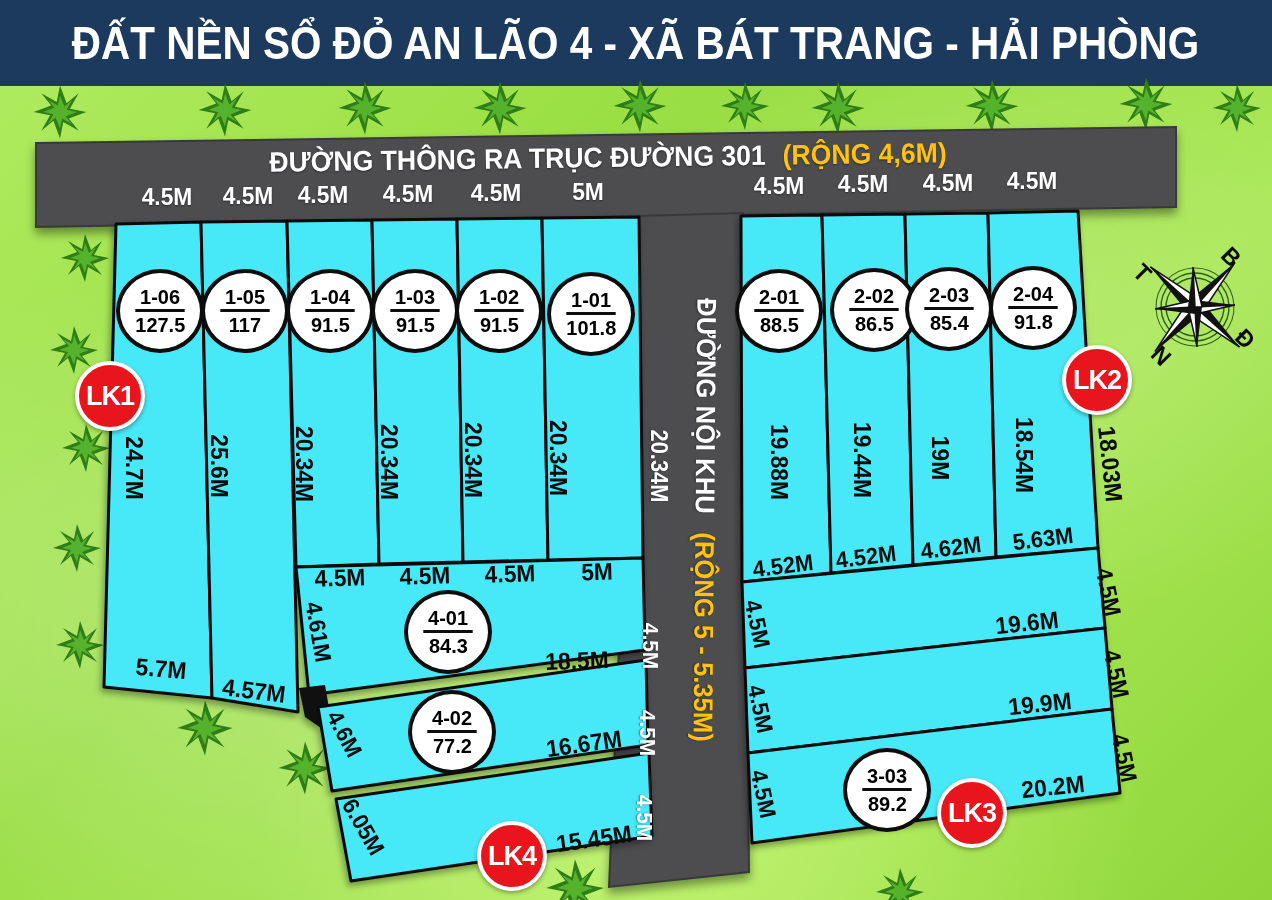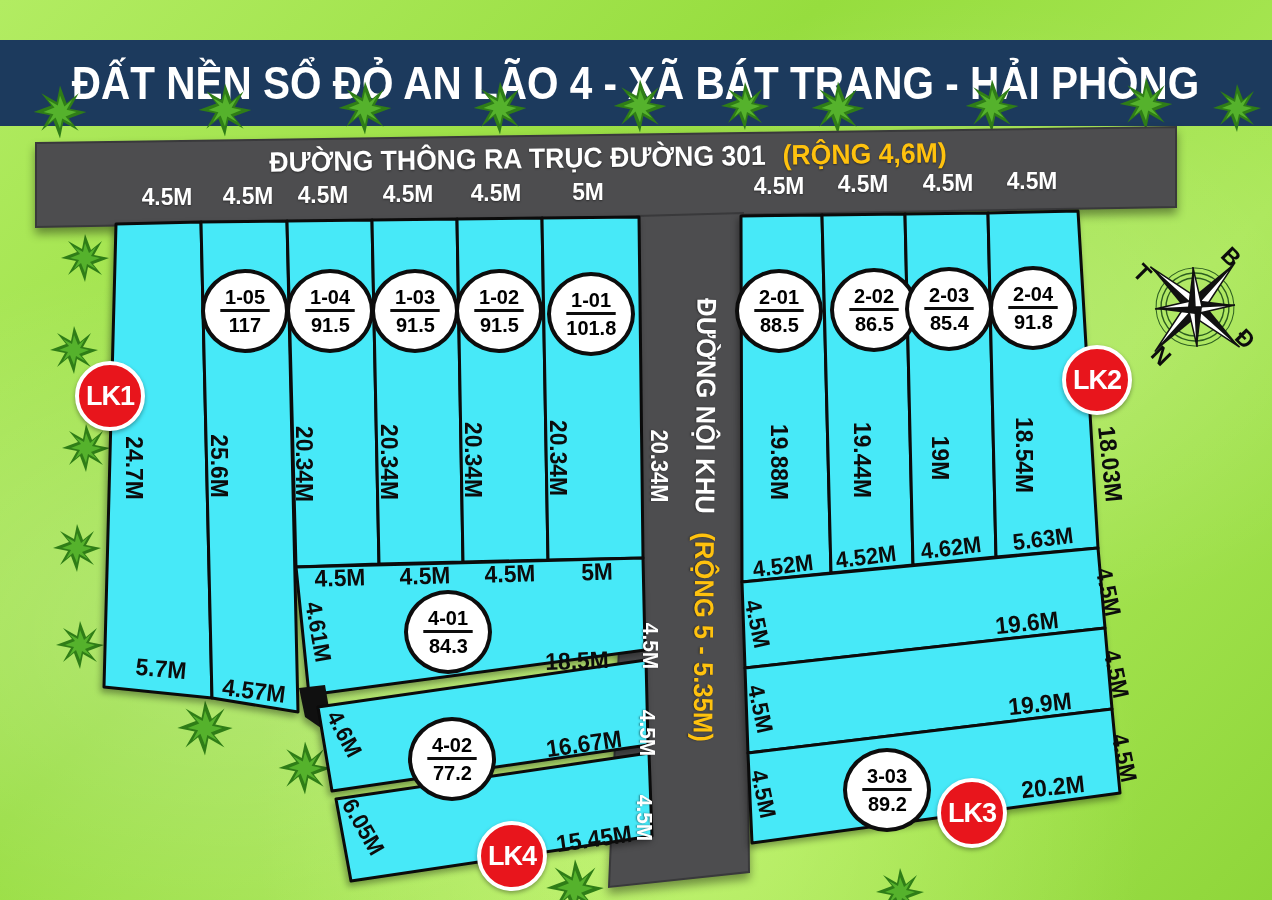--- a/index.html
+++ b/index.html
@@ -7,21 +7,21 @@
     position:relative;width:1272px;height:900px;overflow:hidden;
     font-family:"Liberation Sans",sans-serif;
     background:
       radial-gradient(ellipse at 20% 70%, rgba(255,255,255,.28), transparent 42%),
       radial-gradient(ellipse at 75% 35%, rgba(255,255,255,.18), transparent 38%),
       radial-gradient(ellipse at 55% 90%, rgba(215,255,140,.5), transparent 45%),
       linear-gradient(135deg,#b2ec62,#96dd3e 38%,#a9e755 68%,#8fd63a);
   }
   .titlebar{
     position:absolute;left:0;top:0;width:1272px;height:86px;
-    background:#1c3a5d;display:flex;align-items:center;justify-content:center;margin-top:40px;
+    background:#1c3a5d;display:flex;align-items:center;justify-content:center;
   }
   .titlebar h1{
     margin:0;color:#fff;font-size:46px;font-weight:bold;letter-spacing:0px;
     transform:scaleX(.88);white-space:nowrap;
   }
   .wm{position:absolute;color:rgba(255,255,255,.5);font-weight:bold;text-align:center;z-index:30;}
   .wm .logo{font-size:36px;letter-spacing:1px;line-height:1;}
   .wm .site{font-size:15px;letter-spacing:4px;margin-top:4px;}
   svg.map{position:absolute;left:0;top:0;z-index:1;}
   .g-roads{filter:drop-shadow(0 6px 5px rgba(0,0,0,.40));}
@@ -176,20 +176,24 @@
   <div class="label white" style="left:323px;top:195px">4.5M</div>
   <div class="label white" style="left:408px;top:194px">4.5M</div>
   <div class="label white" style="left:496px;top:193px">4.5M</div>
   <div class="label white" style="left:588px;top:192px">5M</div>
 
   <div class="label white" style="left:779px;top:186px">4.5M</div>
   <div class="label white" style="left:863px;top:184px">4.5M</div>
   <div class="label white" style="left:948px;top:183px">4.5M</div>
   <div class="label white" style="left:1032px;top:181px">4.5M</div>
 
+  <div class="plot-badge" style="left:160px;top:311px">
+      <span class="pid">1-06</span>
+      <span class="parea">127.5</span>
+    </div>
   <div class="plot-badge" style="left:245px;top:311px">
       <span class="pid">1-05</span>
       <span class="parea">117</span>
     </div>
   <div class="plot-badge" style="left:330px;top:311px">
       <span class="pid">1-04</span>
       <span class="parea">91.5</span>
     </div>
   <div class="plot-badge" style="left:415px;top:311px">
       <span class="pid">1-03</span>
@@ -216,21 +220,21 @@
 
   <div class="label" style="left:340px;top:578px;--r:-1.5deg">4.5M</div>
   <div class="label" style="left:425px;top:576px;--r:-1.5deg">4.5M</div>
   <div class="label" style="left:510px;top:574px;--r:-1.5deg">4.5M</div>
   <div class="label" style="left:597px;top:572px;--r:-1.5deg">5M</div>
 
   <div class="plot-badge" style="left:448px;top:632px">
       <span class="pid">4-01</span>
       <span class="parea">84.3</span>
     </div>
-  <div class="plot-badge" style="left:452px;top:759px">
+  <div class="plot-badge" style="left:452px;top:732px">
       <span class="pid">4-02</span>
       <span class="parea">77.2</span>
     </div>
 
   <div class="label" style="left:318px;top:632px;--r:80deg;font-size:23px">4.61M</div>
   <div class="label" style="left:577px;top:661px;--r:-2deg">18.5M</div>
   <div class="label" style="left:344px;top:734px;--r:62deg;font-size:23px">4.6M</div>
   <div class="label" style="left:584px;top:744px;--r:-8deg">16.67M</div>
   <div class="label" style="left:363px;top:827px;--r:60deg;font-size:23px">6.05M</div>
   <div class="label" style="left:594px;top:839px;--r:-8deg">15.45M</div>

